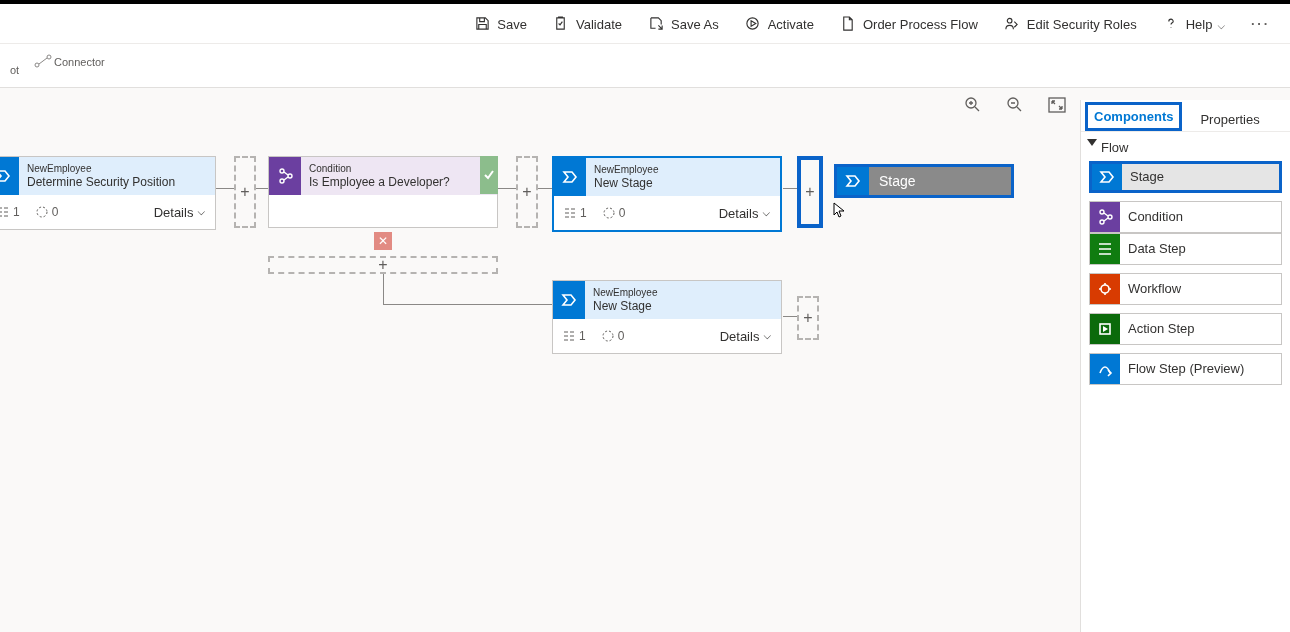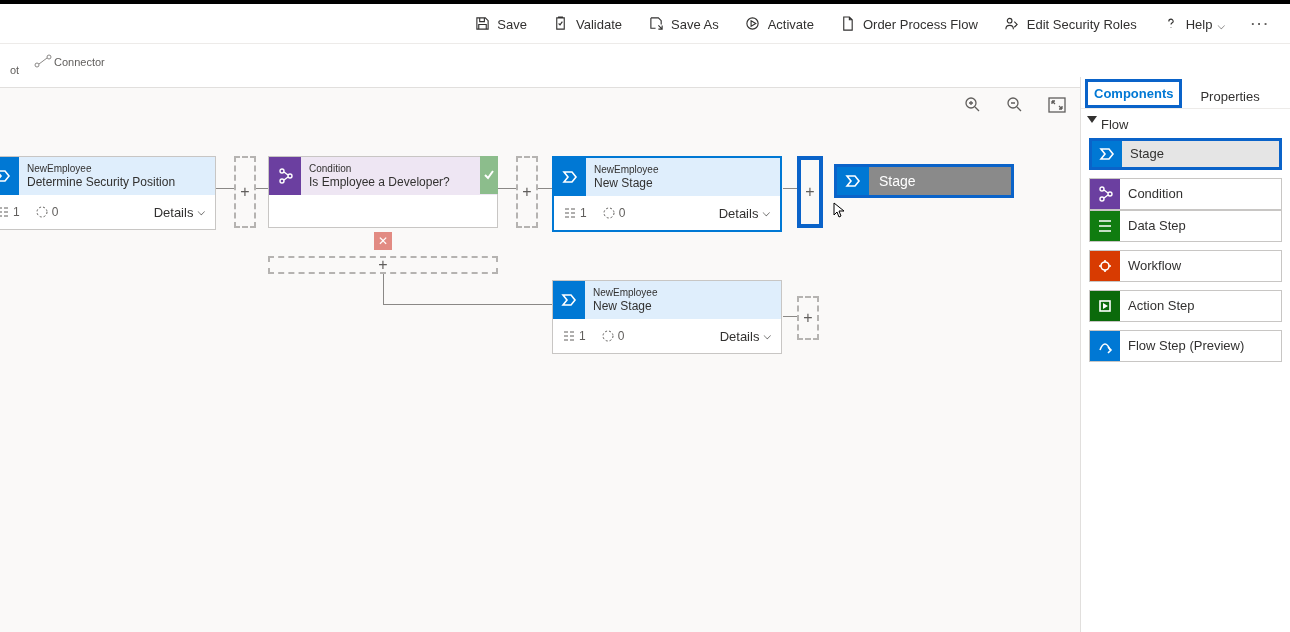--- a/index.html
+++ b/index.html
@@ -54,21 +54,21 @@
     overflow:hidden;
   }
   .zoom-controls {
     position:absolute; top:8px; right:14px;
     display:flex; gap:24px; align-items:center;
     color:#605e5c;
   }
   .zoom-btn { cursor:pointer; display:flex; }
   
   .panel {
-    position:absolute; top:77px; right:0; bottom:0;
+    position:absolute; top:100px; right:0; bottom:0;
     width:210px;
     background:#fff;
     border-left:1px solid #e1dfdd;
   }
   .panel-tabs { display:flex; padding:2px 4px 0 4px; border-bottom:1px solid #edebe9; height:32px; align-items:flex-end; gap:12px;}
   .panel-tab { font-size:13px; padding:4px 6px; cursor:pointer; color:#323130;}
   .panel-tab.active { color:#0078d4; font-weight:600; border:3px solid #0a63c9; }
   .section-head { display:flex; align-items:flex-start; gap:4px; padding:8px 8px 6px 6px; font-size:13px; color:#323130;}
   .tri { width:0;height:0;border-left:5px solid transparent;border-right:5px solid transparent;border-top:7px solid #323130; transform:translateY(-1px);}
   .comp-list { display:flex; flex-direction:column; gap:8px; padding:0 8px;}

